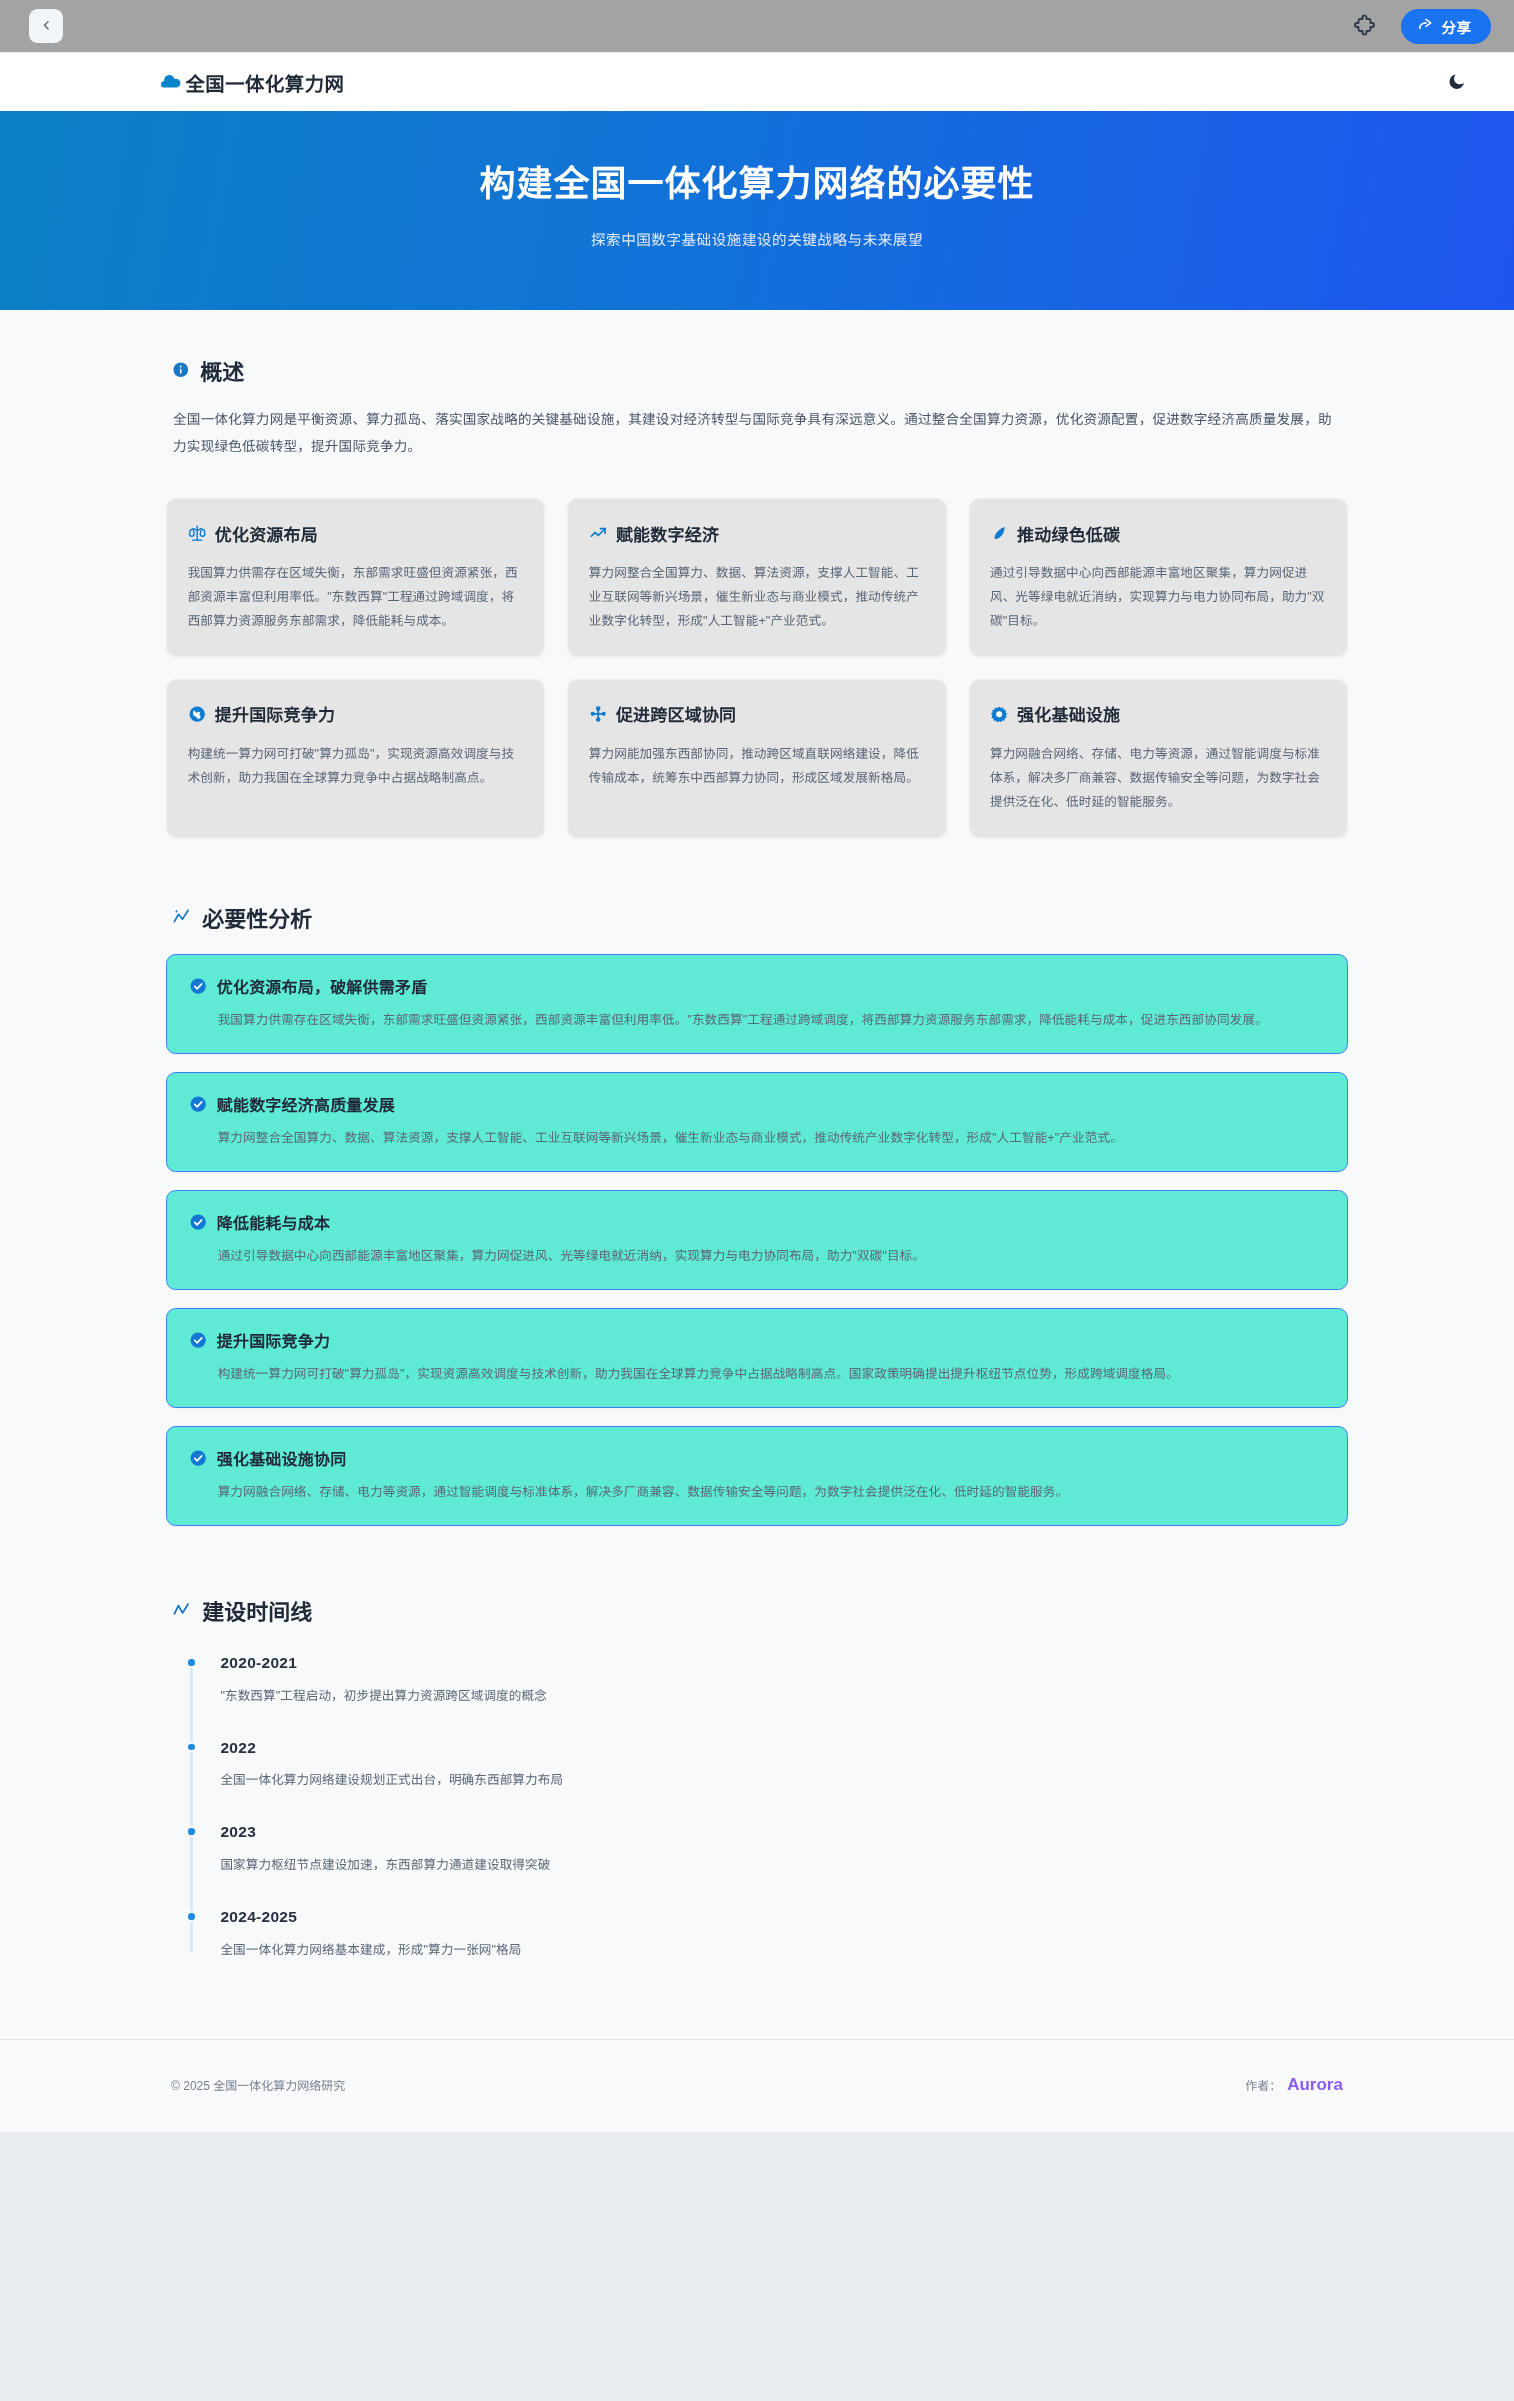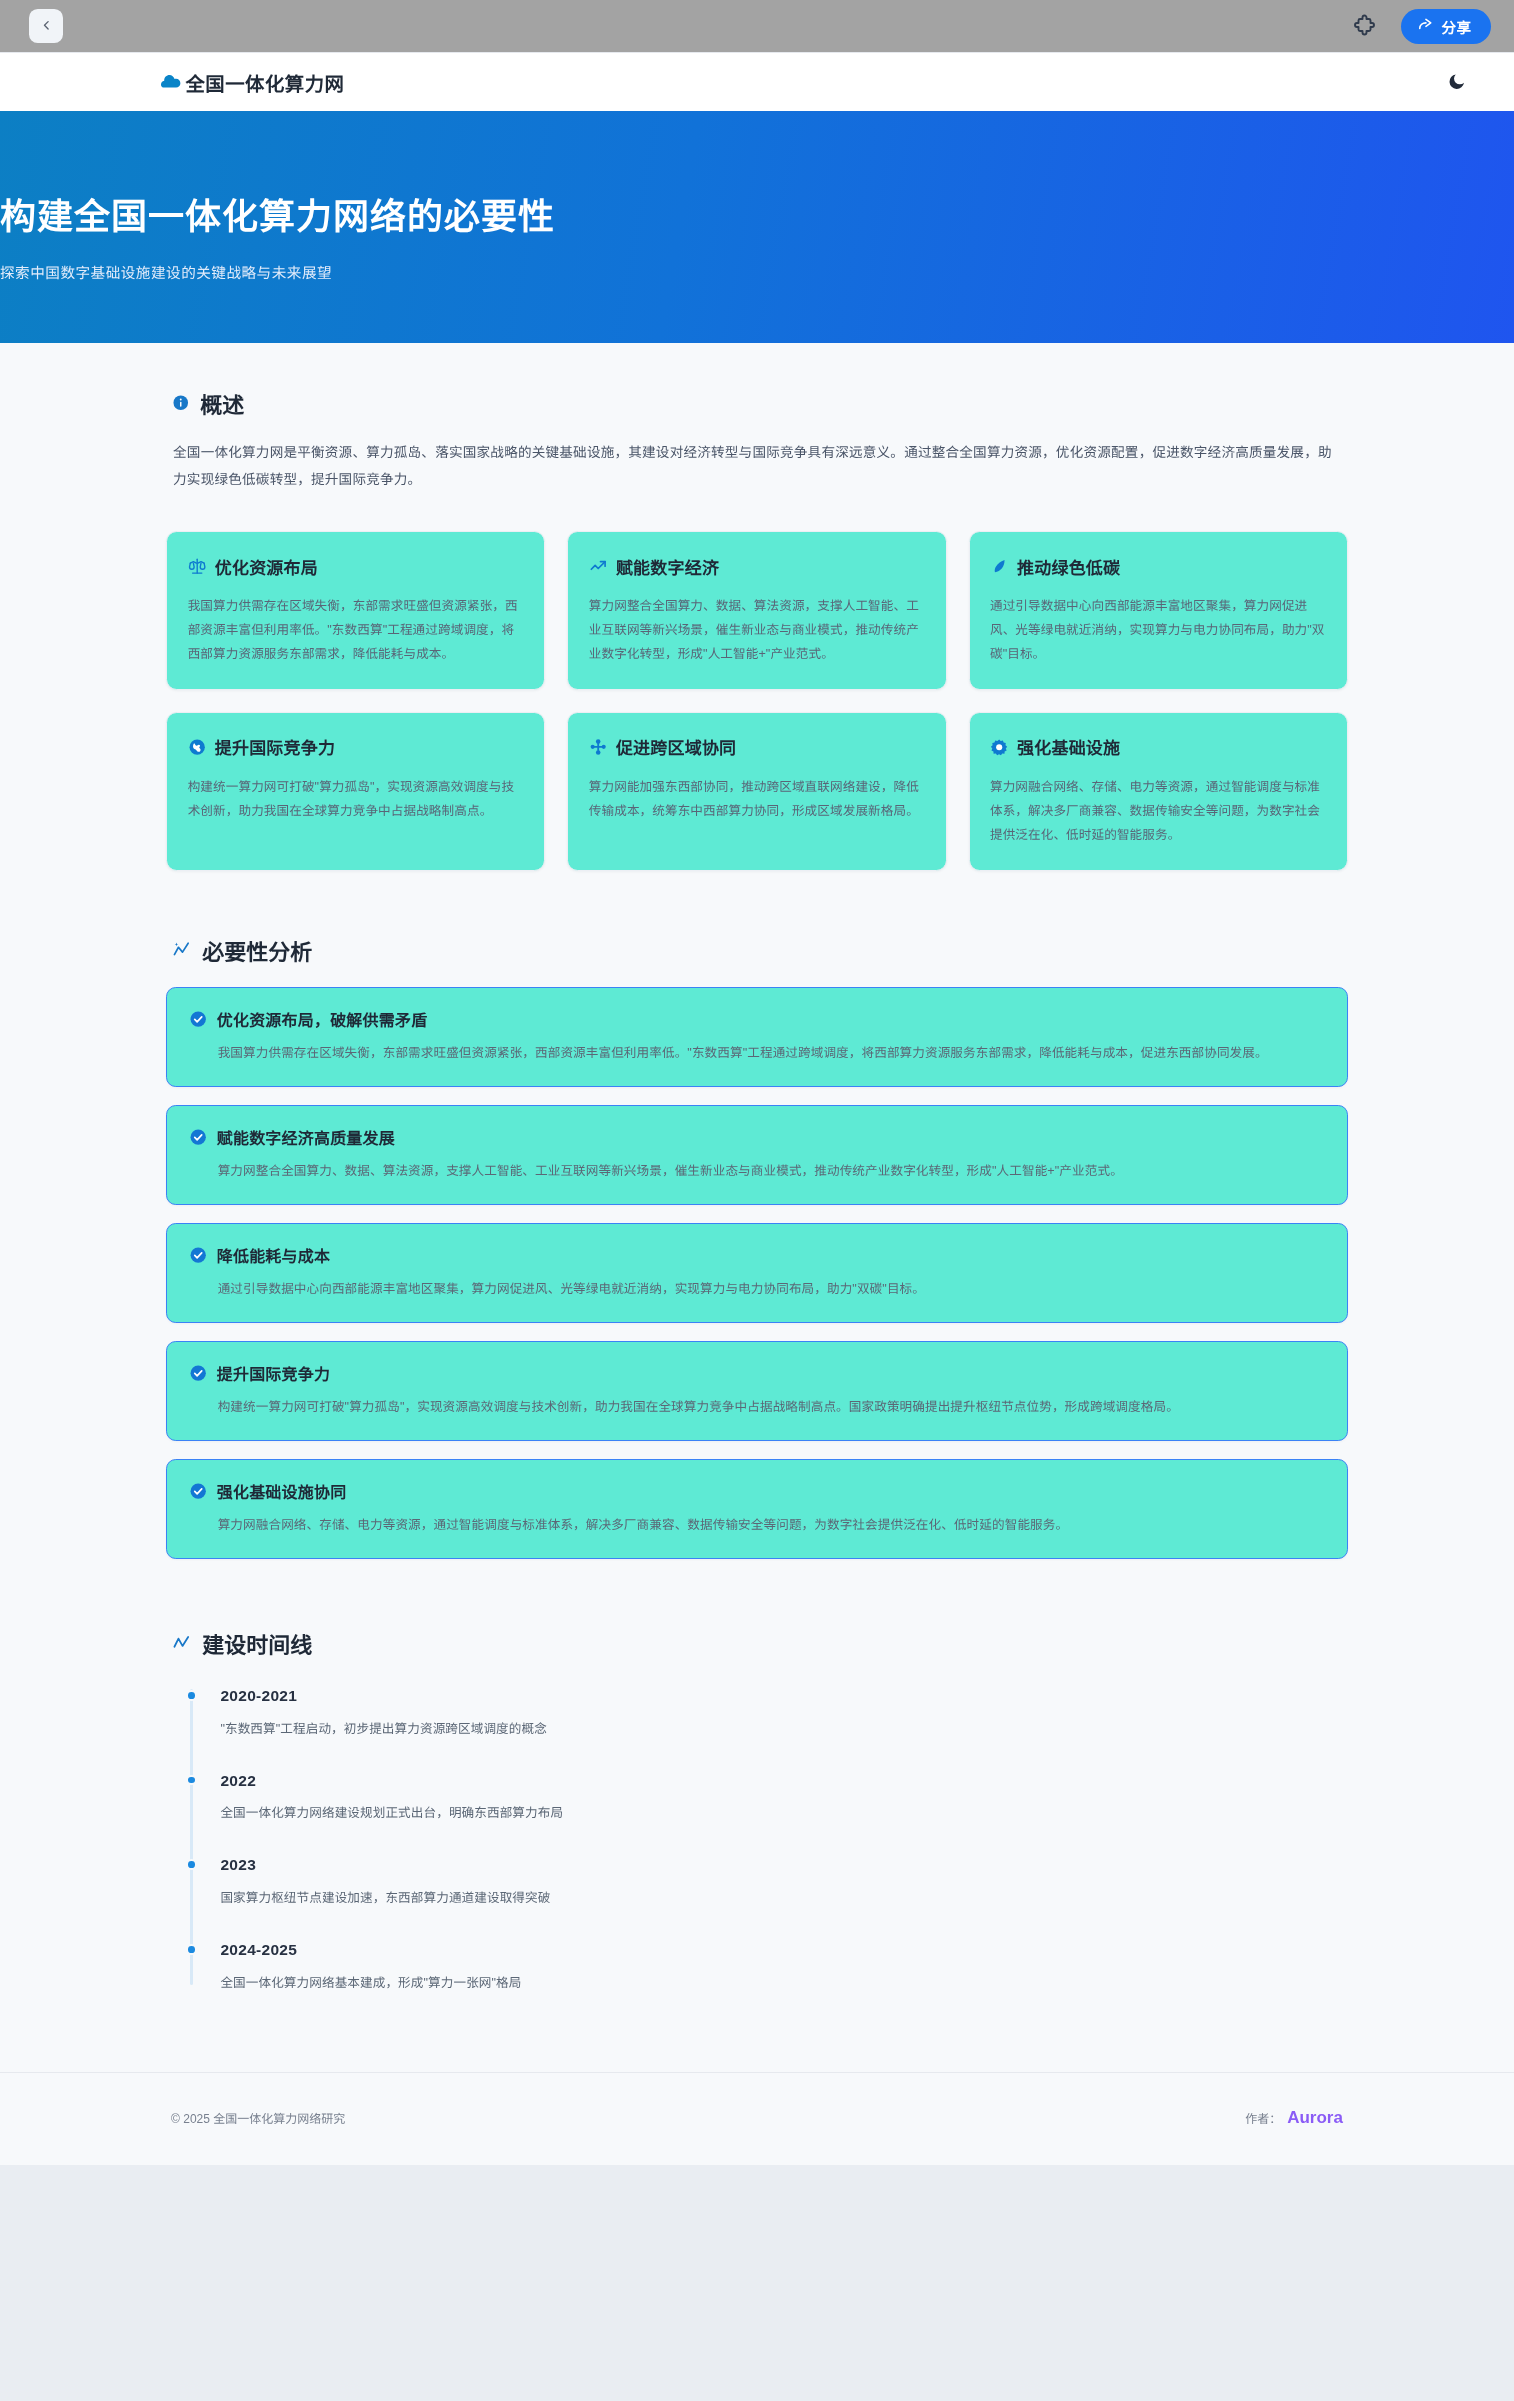--- a/index.html
+++ b/index.html
@@ -54,22 +54,22 @@
   }
   .brand { display: flex; align-items: center; gap: 4px; }
   .brand-name {
     font-size: 19.4px; font-weight: 700; color: #1f2937; letter-spacing: 0.5px;
   }
   .theme-toggle { color: #222b3a; display: flex; padding: 4.9px; }
 
   
   .hero {
     background: linear-gradient(100deg, #0c7fc4 0%, #1172d8 45%, #1f55ef 100%);
-    padding: 76px 0 61px;
-    text-align: left;
+    padding: 43px 0 61px;
+    text-align: center;
     color: #fff;
   }
   .hero h1 {
     font-size: 36px;
     font-weight: 800;
     letter-spacing: 1px;
     margin-bottom: 22px;
   }
   .hero p {
     font-size: 14.6px;
@@ -101,21 +101,21 @@
 
   
   .card-grid {
     display: grid;
     grid-template-columns: repeat(3, 1fr);
     gap: 22px;
     margin-top: 38px;
     padding: 0 3.9px;
   }
   .card {
-    background: #5eead4;
+    background: #e5e5e5;
     border: 1px solid #eceff4;
     border-radius: 10.7px;
     padding: 21.4px 20.4px 22px;
     box-shadow: 0 1px 2.4px rgba(22,34,60,.05);
   }
   .card-head {
     display: flex; align-items: center; gap: 8.7px;
     margin-bottom: 16.5px;
   }
   .card-head .cicon { display: flex; align-items: center; color: #0e7ad0; }

